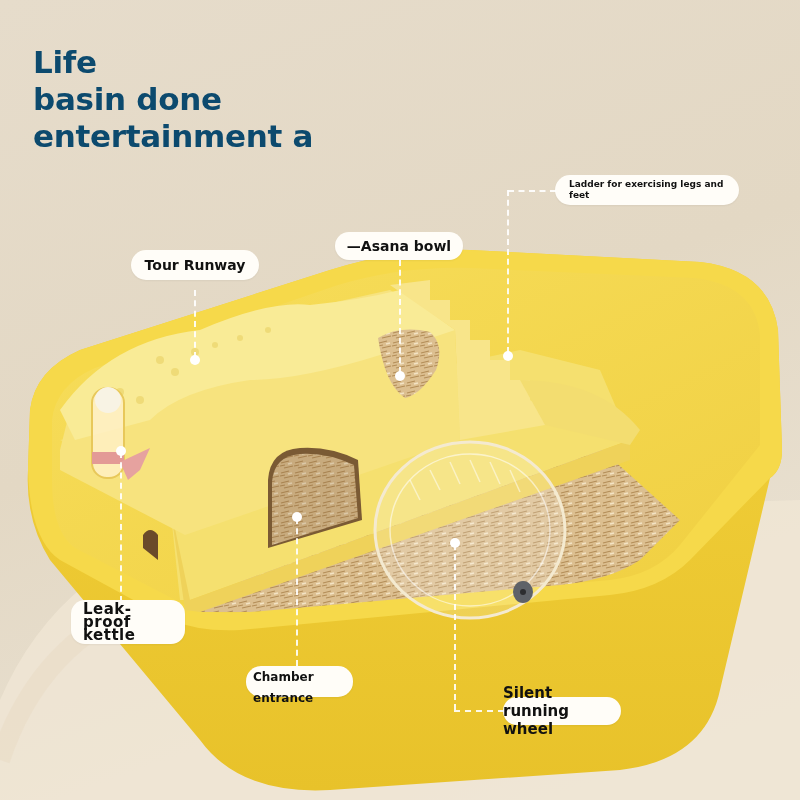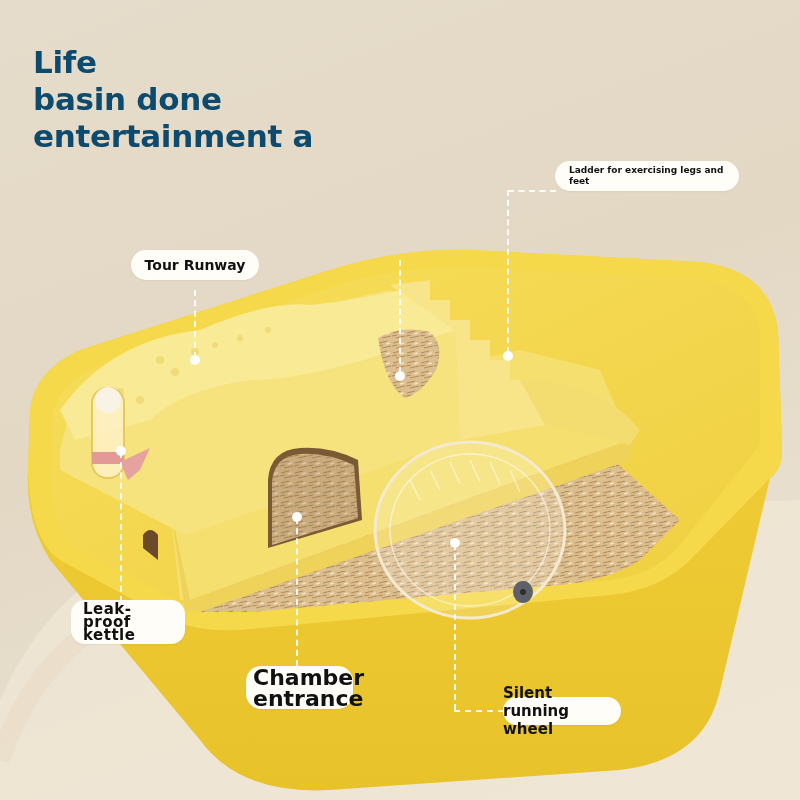--- a/index.html
+++ b/index.html
@@ -98,45 +98,48 @@
     <circle cx="523" cy="592" r="3" fill="#2c2d30"></circle>
   </svg>
 
   <h1 class="headline">
     <span>Life</span>
     <span>basin done</span>
     <span>entertainment a</span>
   </h1>
 
 
-  <div class="callout" style="left:555px;top:161px;width:170px;height:30px;padding:0 0 0 14px;font-size:9px;line-height:11px;">
+  <div class="callout" style="left:555px;top:175px;width:170px;height:30px;padding:0 0 0 14px;font-size:9px;line-height:11px;">
     <span>Ladder for exercising legs and feet</span>
   </div>
   <div class="dash-h" style="left:508px;top:190px;width:48px;"></div>
   <div class="dash-v" style="left:507px;top:190px;height:163px;"></div>
   <div class="dot" style="left:503px;top:351px;"></div>
 
+  <div class="callout" style="left:335px;top:232px;width:128px;height:28px;justify-content:center;font-size:14px;">
+    <span>—Asana bowl</span>
+  </div>
   <div class="dash-v" style="left:399px;top:260px;height:113px;"></div>
   <div class="dot" style="left:395px;top:371px;"></div>
 
   <div class="callout" style="left:131px;top:250px;width:128px;height:30px;justify-content:center;font-size:14px;">
     <span>Tour Runway</span>
   </div>
   <div class="dash-v" style="left:194px;top:290px;height:68px;"></div>
   <div class="dot" style="left:190px;top:355px;"></div>
 
   <div class="dot" style="left:116px;top:446px;"></div>
   <div class="dash-v" style="left:120px;top:452px;height:150px;"></div>
   <div class="callout" style="left:71px;top:600px;width:102px;height:44px;padding-left:12px;font-size:15px;line-height:13px;letter-spacing:0.5px;border-radius:14px;">
     <span style="display:block;width:70px;">Leak-proof kettle</span>
   </div>
 
   <div class="dot" style="left:292px;top:512px;"></div>
   <div class="dash-v" style="left:296px;top:518px;height:148px;"></div>
-  <div class="callout" style="left:246px;top:666px;width:100px;height:30px;font-size:22px;line-height:21px;align-items:flex-start;padding:1px 0 12px 7px;border-radius:15px;overflow:visible;">
+  <div class="callout" style="left:246px;top:666px;width:100px;height:30px;font-size:12px;line-height:21px;align-items:flex-start;padding:1px 0 0 7px;border-radius:15px;overflow:visible;">
     <span style="display:block;width:84px;">Chamber entrance</span>
   </div>
 
   <div class="dot" style="left:450px;top:538px;"></div>
   <div class="dash-v" style="left:454px;top:544px;height:166px;"></div>
   <div class="dash-h" style="left:454px;top:710px;width:50px;"></div>
   <div class="callout" style="left:503px;top:697px;width:118px;height:28px;justify-content:center;font-size:15px;border-radius:14px;">
     <span>Silent running wheel</span>
   </div>
 </div>

